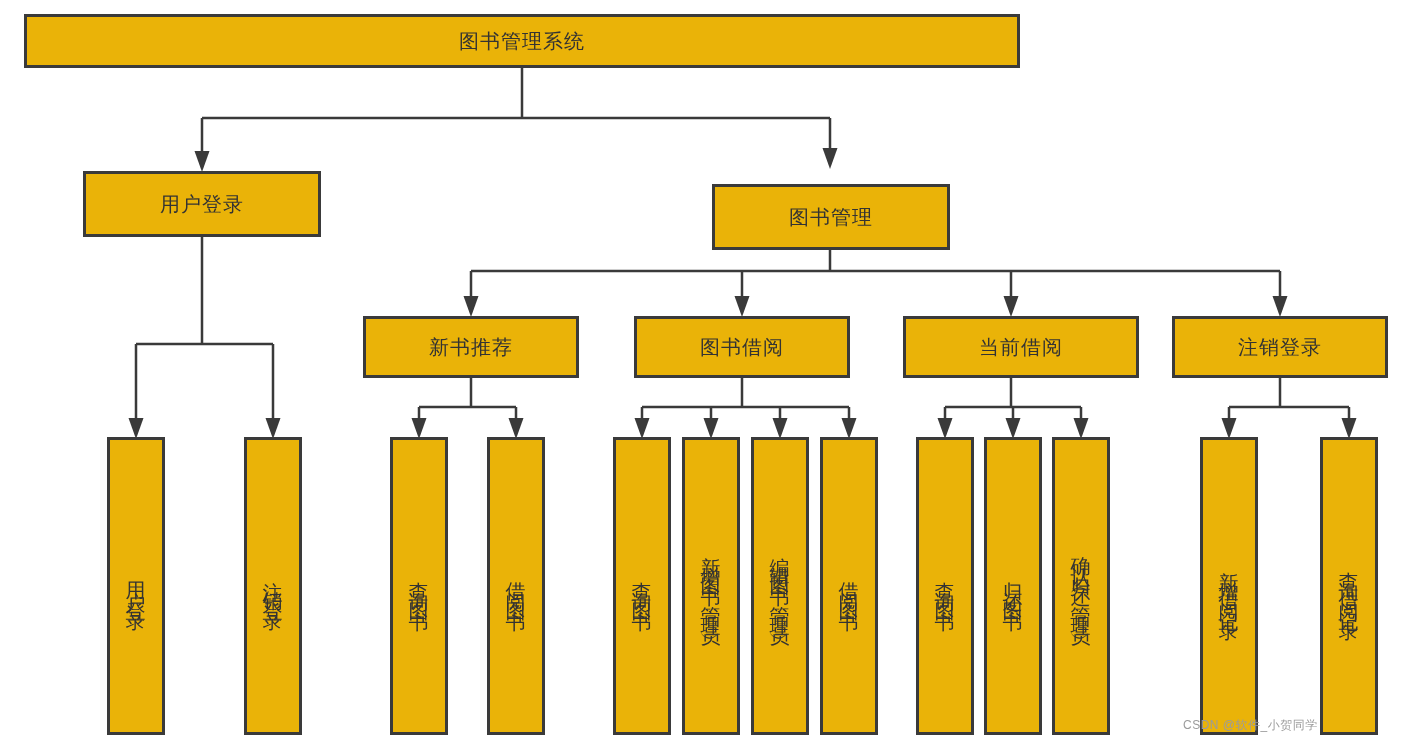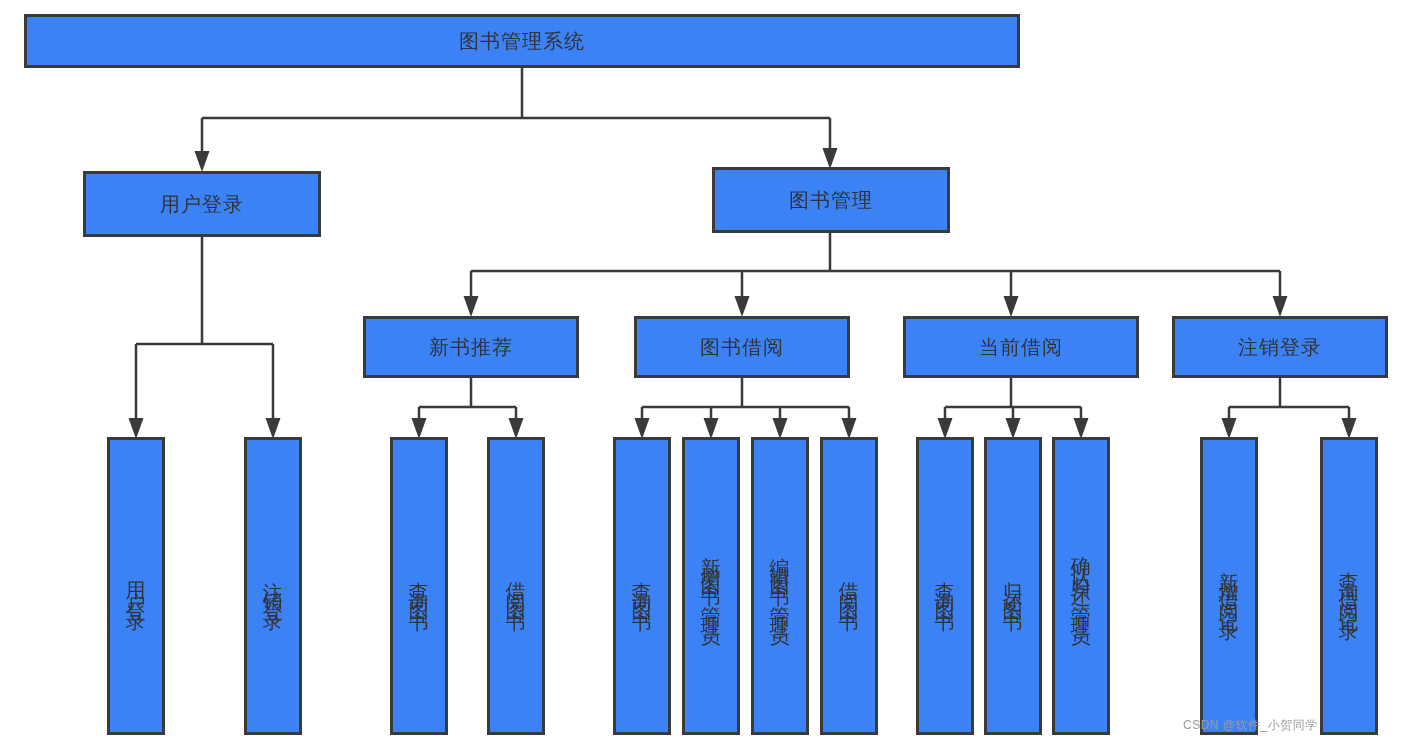--- a/index.html
+++ b/index.html
@@ -2,21 +2,21 @@
 <html style="--line: #3a3a3a; --text: #333333; --watermark: #9b9b9b;"><head>
 <meta charset="utf-8">
 <style>
   html,body{margin:0;padding:0;background:#fff;}
   .canvas{
     position:relative;width:1405px;height:747px;background:#fff;overflow:hidden;
     font-family:"Liberation Sans",sans-serif;color:var(--text,#333333);
   }
   .wires{position:absolute;left:0;top:0;z-index:0;}
   .node{
-    position:absolute;box-sizing:border-box;background:#3b82f6;
+    position:absolute;box-sizing:border-box;background:#eab308;
     border:3px solid var(--line,#3a3a3a);
     display:flex;align-items:center;justify-content:center;
     z-index:1;font-size:20px;line-height:1;
   }
   .h{letter-spacing:1px;}
   .leaf{
     top:437px;width:58px;height:298px;
     writing-mode:vertical-rl;text-orientation:mixed;
     letter-spacing:10px;border-width:3px;
   }
@@ -70,21 +70,21 @@
       <polygon points="1013,439 1005.5,418 1020.5,418"></polygon>
       <polygon points="1081,439 1073.5,418 1088.5,418"></polygon>
       <polygon points="1229,439 1221.5,418 1236.5,418"></polygon>
       <polygon points="1349,439 1341.5,418 1356.5,418"></polygon>
     </g>
   </svg>
 
   <div class="node h" style="left:24px;top:14px;width:996px;height:54px">图书管理系统</div>
 
   <div class="node h" style="left:83px;top:171px;width:238px;height:66px">用户登录</div>
-  <div class="node h" style="left:712px;top:167px;width:238px;height:66px">图书管理</div>
+  <div class="node h" style="left:712px;top:184px;width:238px;height:66px">图书管理</div>
 
   <div class="node h" style="left:634px;top:316px;width:216px;height:62px">图书借阅</div>
   <div class="node h" style="left:363px;top:316px;width:216px;height:62px">新书推荐</div>
   <div class="node h" style="left:903px;top:316px;width:236px;height:62px">当前借阅</div>
   <div class="node h" style="left:1172px;top:316px;width:216px;height:62px">注销登录</div>
 
   <div class="node leaf" style="left:107px">用户登录</div>
   <div class="node leaf" style="left:244px">注销登录</div>
 
   <div class="node leaf" style="left:390px">查询图书</div>

